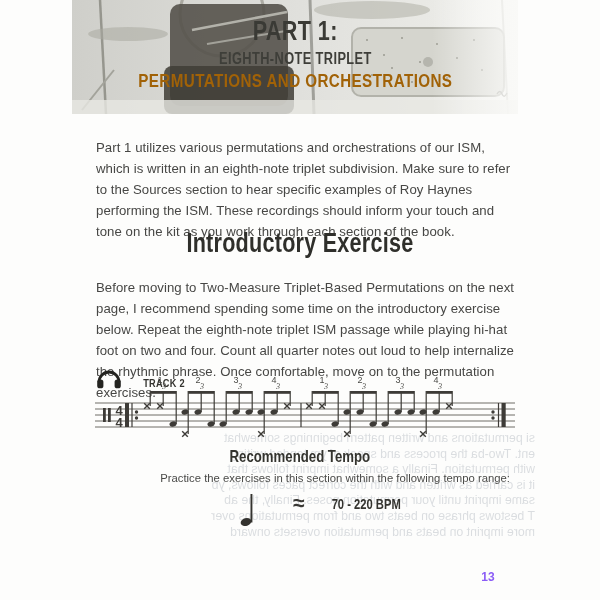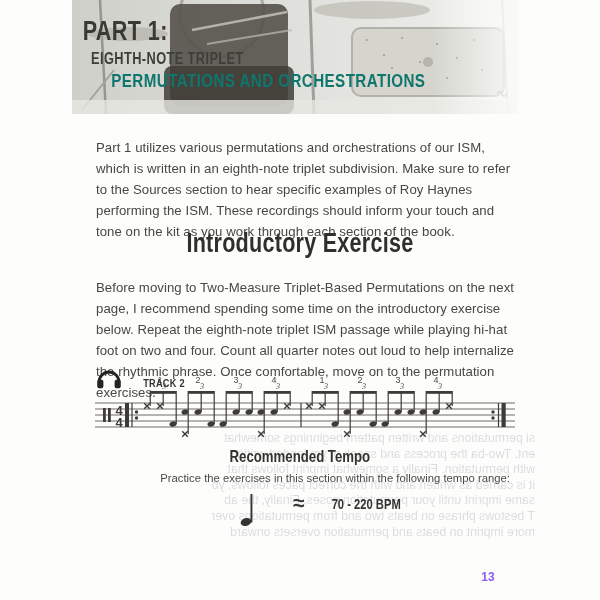--- a/index.html
+++ b/index.html
@@ -2,25 +2,25 @@
 <html><head>
 <meta charset="utf-8">
 <style>
   html,body{margin:0;padding:0;background:#ffffff;}
   .page{position:relative;width:600px;height:600px;background:#fdfdfc;overflow:hidden;
         font-family:"Liberation Sans",sans-serif;color:#454543;}
   
   .photo{position:absolute;left:72px;top:0;width:446px;height:114px;overflow:hidden;}
   .photo svg{position:absolute;left:0;top:0;filter:blur(.4px);}
   .photo-titles{position:absolute;left:0;top:0;width:446px;height:114px;display:flex;
-        flex-direction:column;justify-content:flex-start;z-index:2;}
+        flex-direction:column;align-items:center;justify-content:flex-start;z-index:2;}
   .cond{display:inline-block;transform:scaleX(.8);transform-origin:center;white-space:nowrap;}
   .t1{margin-top:16px;font-size:27px;font-weight:800;letter-spacing:.5px;color:#3a3a35;}
   .t2{margin-top:3px;font-size:16px;font-weight:800;letter-spacing:.5px;color:#3e3e39;}
-  .t3{margin-top:2px;font-size:19px;font-weight:800;letter-spacing:.5px;color:#0f766e;}
+  .t3{margin-top:2px;font-size:19px;font-weight:800;letter-spacing:.5px;color:#a16207;}
   
   .para{position:absolute;left:96px;width:421px;font-size:13.2px;line-height:21px;
         color:#474745;letter-spacing:.05px;z-index:1;}
   #p1{top:124px;}
   #p2{top:264px;}
   .h2wrap{position:absolute;left:90px;top:228px;width:420px;text-align:center;z-index:1;}
   .h2wrap .cond{font-size:27px;font-weight:800;color:#2f2f2b;letter-spacing:.3px;}
   
   .track-row{position:absolute;left:96px;top:367px;display:flex;align-items:flex-end;gap:16px;z-index:1;}
   .track-label{font-size:11.5px;font-weight:800;color:#34332f;letter-spacing:.3px;}

